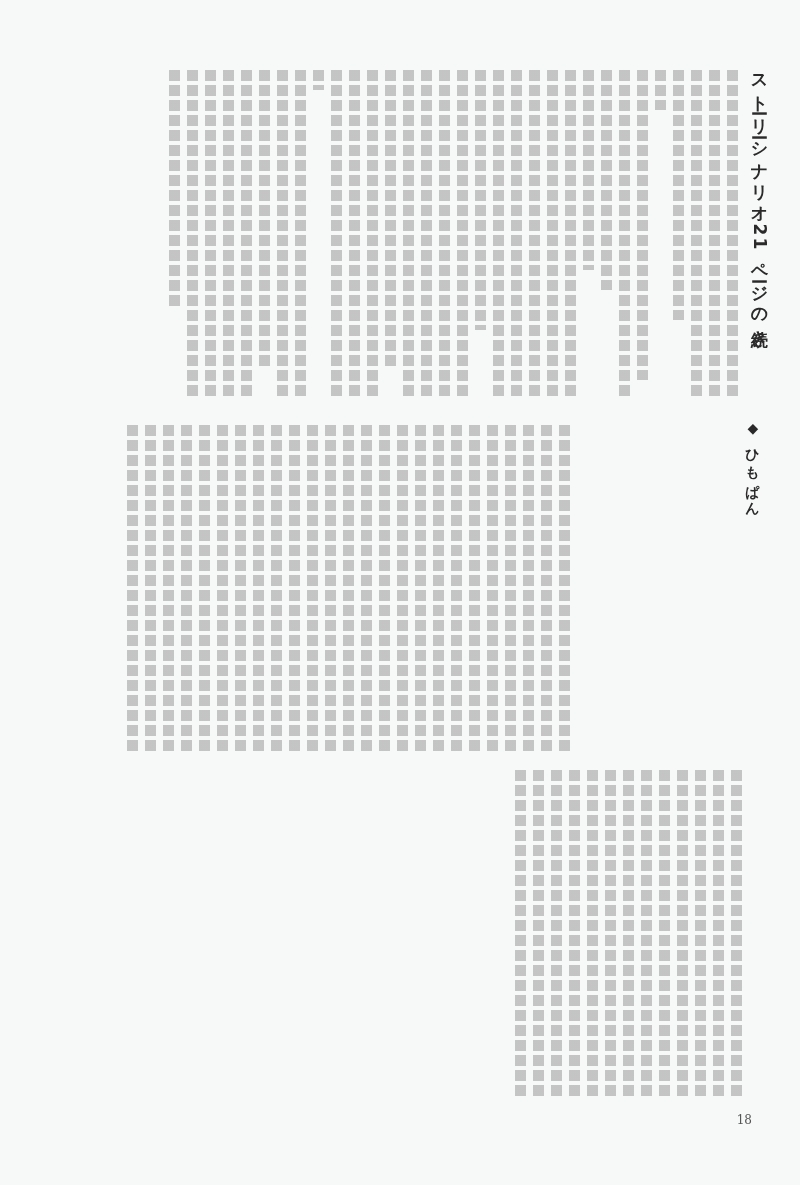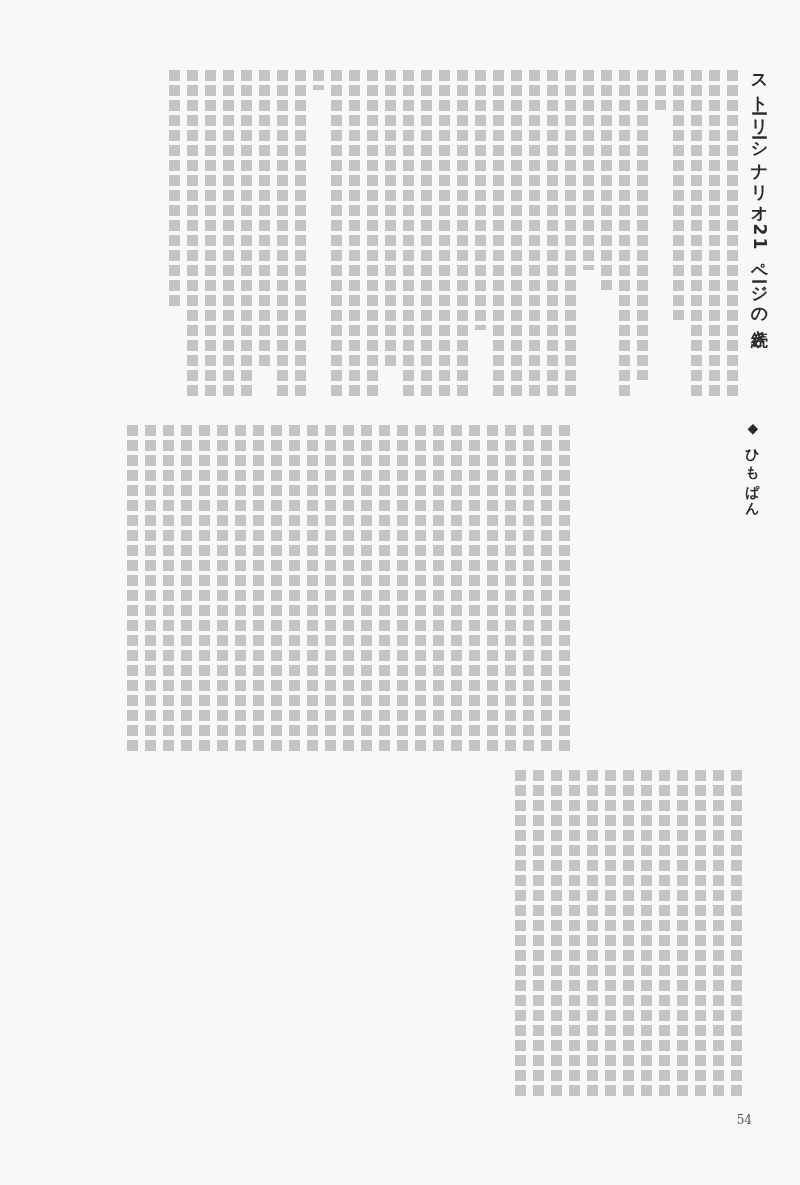--- a/index.html
+++ b/index.html
@@ -132,14 +132,14 @@
     <span class="col placeholder" style="height:330px"></span>
     <span class="col placeholder" style="height:330px"></span>
     <span class="col placeholder" style="height:330px"></span>
     <span class="col placeholder" style="height:330px"></span>
     <span class="col placeholder" style="height:330px"></span>
     <span class="col placeholder" style="height:330px"></span>
     <span class="col placeholder" style="height:330px"></span>
     <span class="col placeholder" style="height:330px"></span>
   </div>
 
-  <div class="page-num">54</div>
+  <div class="page-num">18</div>
 </div>
 
 </body></html>

